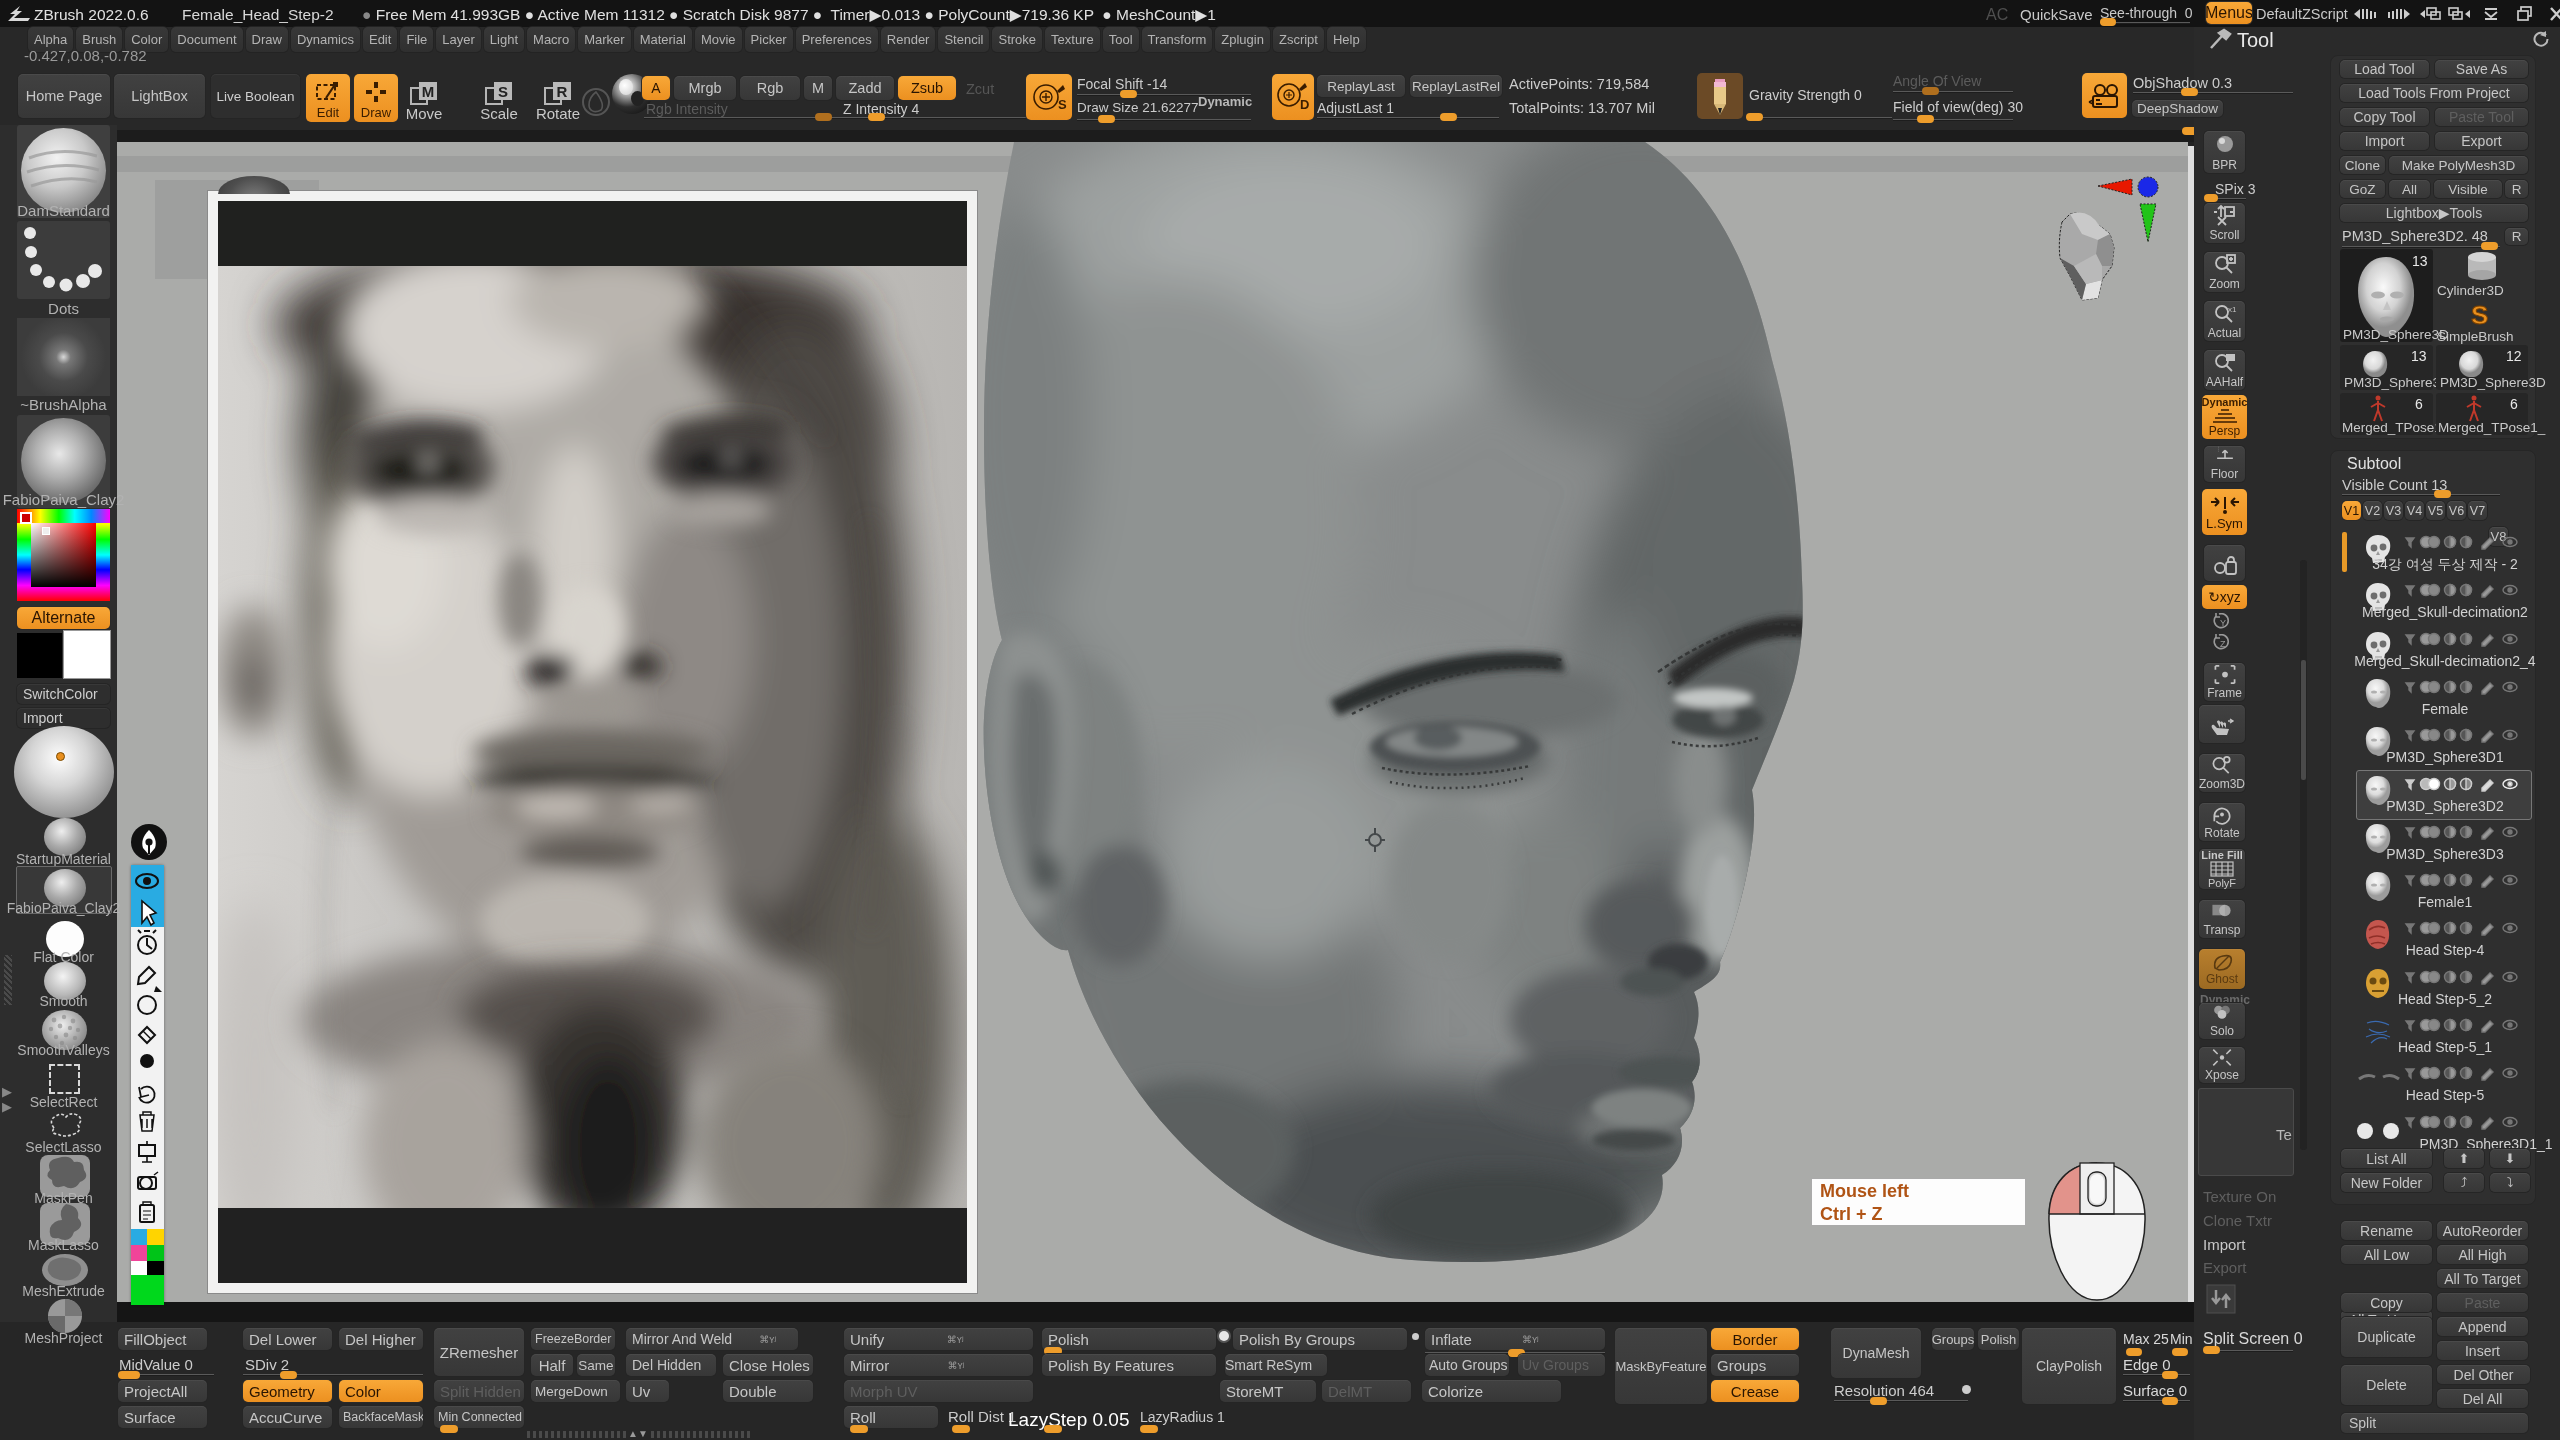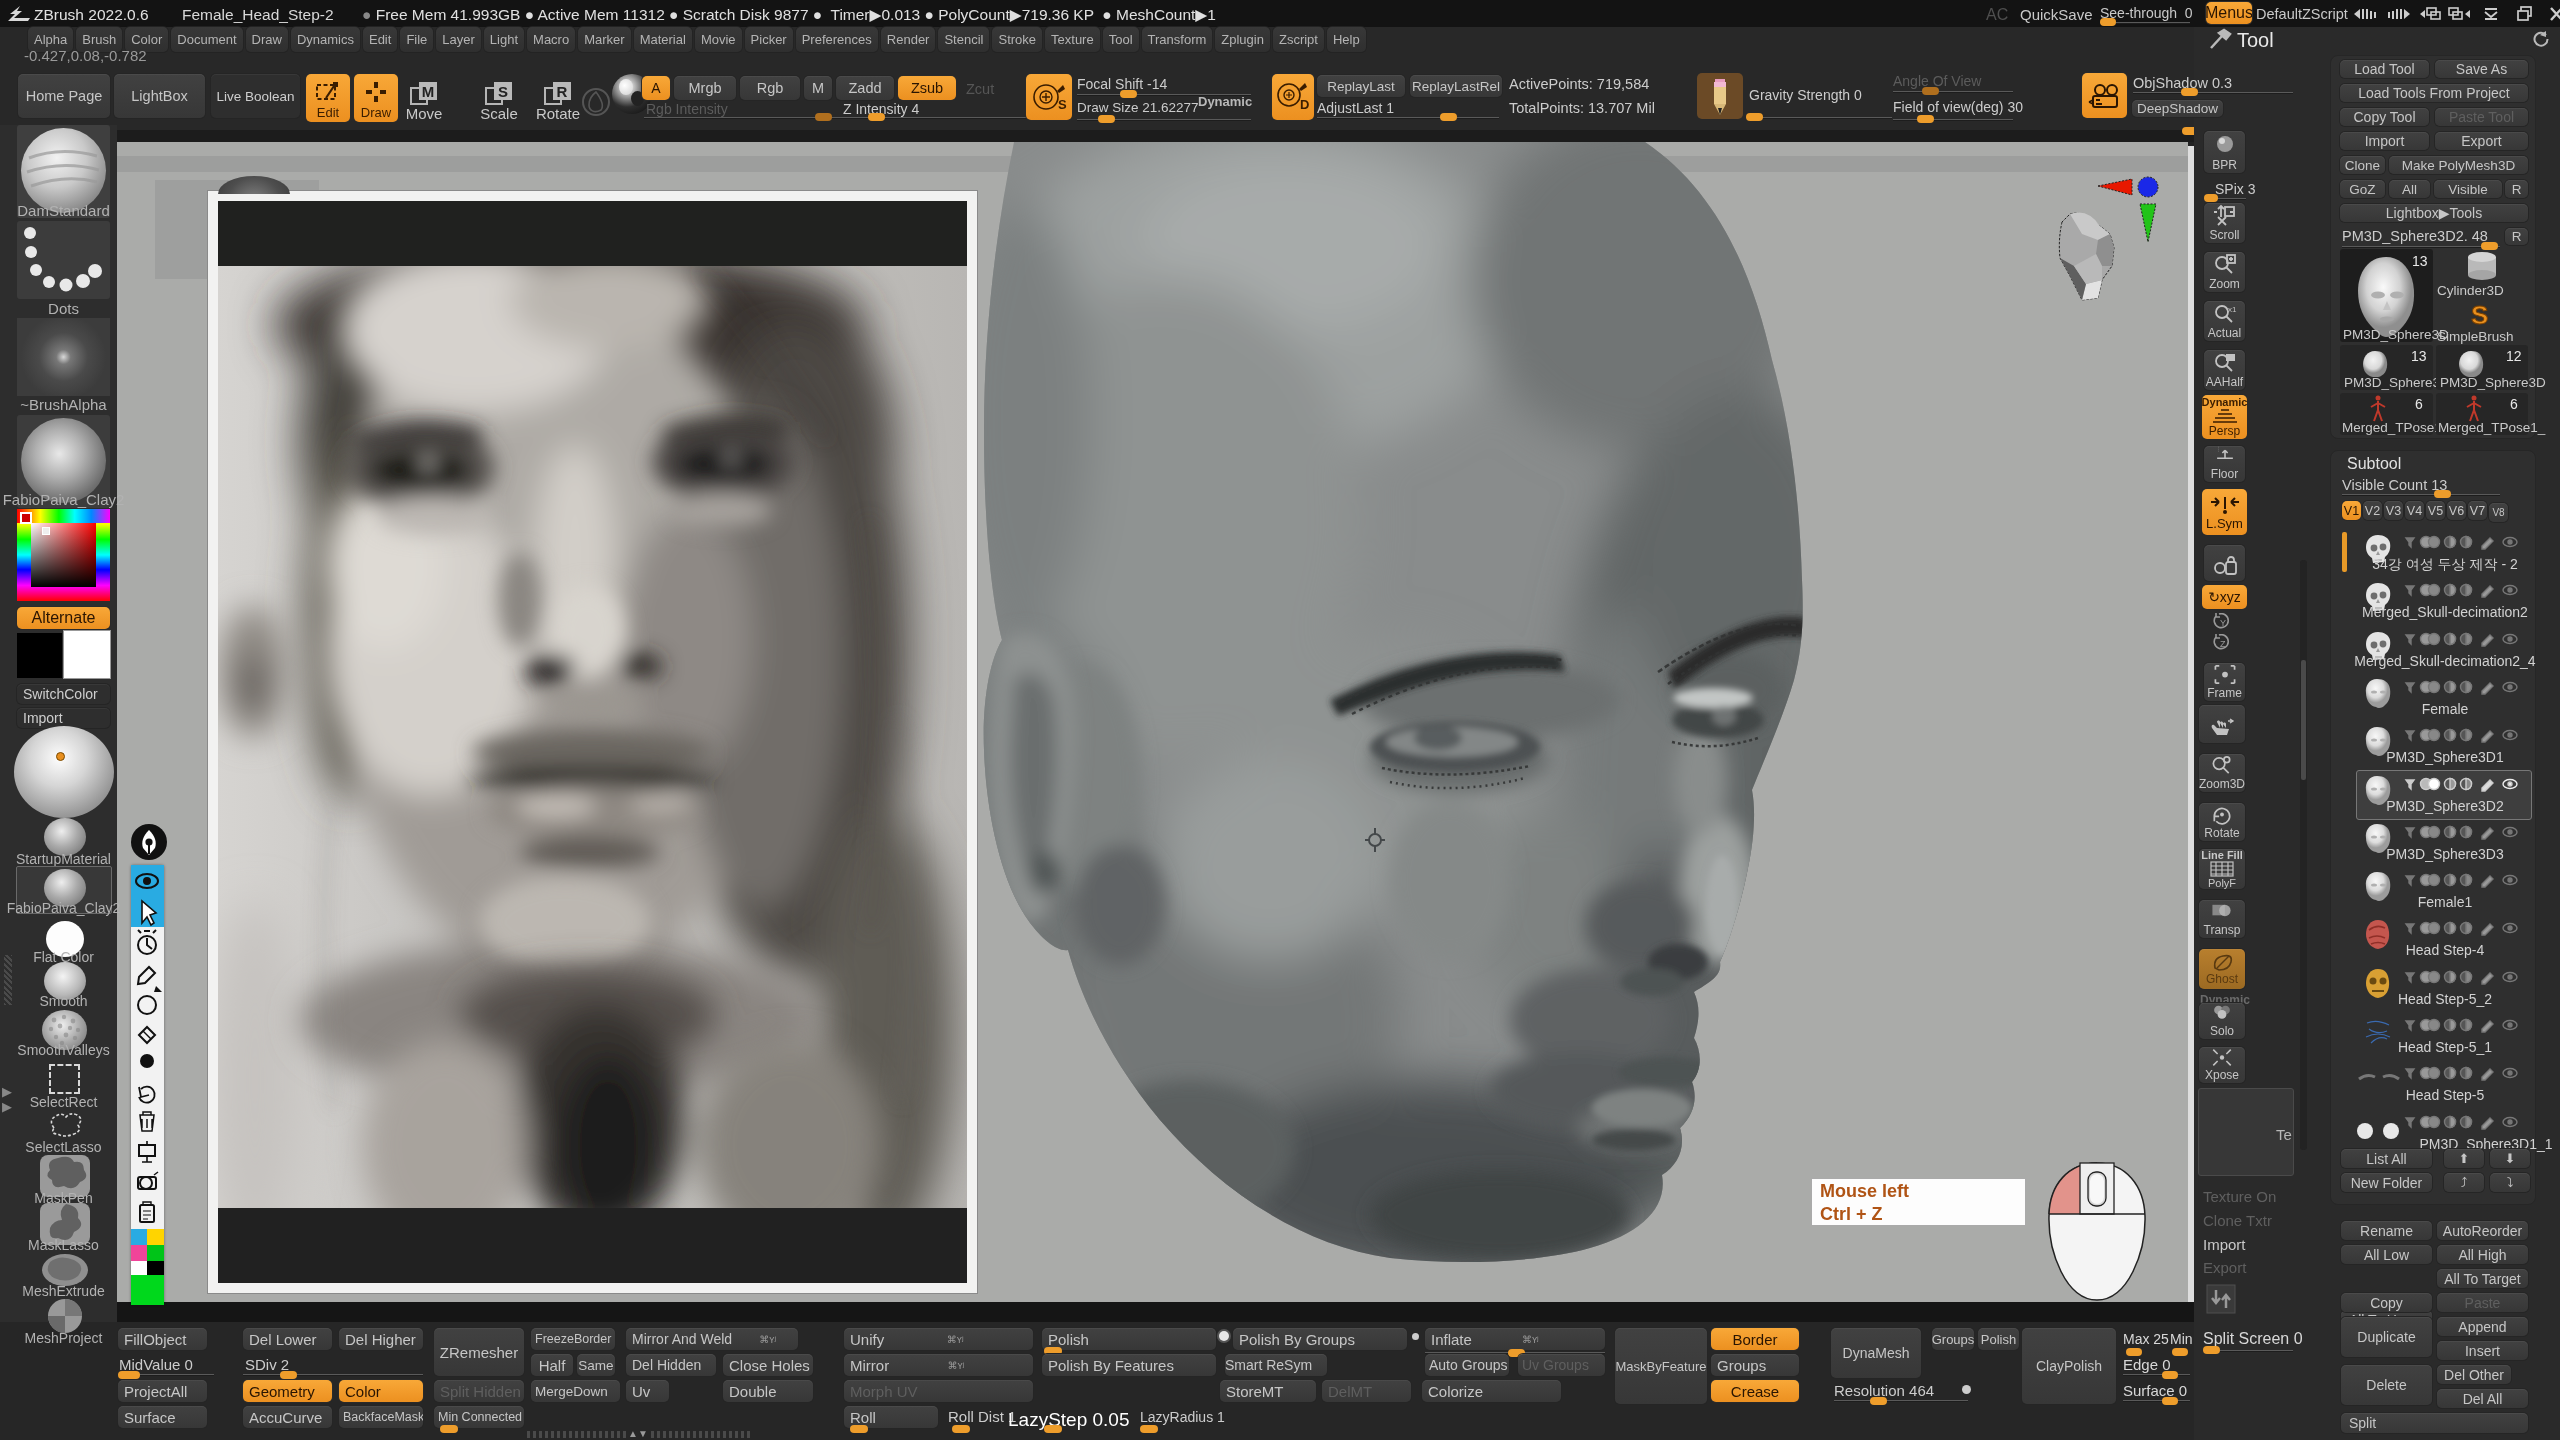--- a/index.html
+++ b/index.html
@@ -791,21 +791,21 @@
 <div class="tx" style="left:2342px;top:477px;font-size:14.5px;color:#cccccc;">Visible Count 13</div>
 <div class="sl" style="left:2342px;top:494px;width:158px"></div>
 <div class="sh" style="left:2434px;top:490px;width:17px;background:#ee9d2b"></div>
 <div class="b ob" style="left:2342px;top:501px;width:19px;height:19px;font-size:12.5px;">V1</div>
 <div class="b" style="left:2363px;top:501px;width:19px;height:19px;font-size:12.5px;">V2</div>
 <div class="b" style="left:2384px;top:501px;width:19px;height:19px;font-size:12.5px;">V3</div>
 <div class="b" style="left:2405px;top:501px;width:19px;height:19px;font-size:12.5px;">V4</div>
 <div class="b" style="left:2426px;top:501px;width:19px;height:19px;font-size:12.5px;">V5</div>
 <div class="b" style="left:2447px;top:501px;width:19px;height:19px;font-size:12.5px;">V6</div>
 <div class="b" style="left:2468px;top:501px;width:19px;height:19px;font-size:12.5px;">V7</div>
-<div class="b" style="left:2489px;top:503px;width:19px;height:19px;font-size:10px;">V8</div>
+<div class="b" style="left:2489px;top:527px;width:19px;height:19px;font-size:13px;">V8</div>
 <div class="a" style="left:2342px;top:532px;width:5px;height:40px;background:#e89a28;border-radius:2px"></div>
 <svg class="a" style="left:2361px;top:532.0px" width="34" height="34" viewBox="0 0 34 34">
     <path d="M17 3 C9 3 5 9 5 15 C5 21 8 24 11 26 L12 31 L23 30 L24 25 C28 22 30 17 29 11 C28 6 23 3 17 3 Z" fill="#e4e4e4"></path>
     <circle cx="13" cy="16" r="3.4" fill="#6e6e6e"></circle>
     <circle cx="22" cy="15" r="3.4" fill="#6e6e6e"></circle>
     <path d="M17 19 l2 4 h-4 Z" fill="#9a9a9a"></path>
     <path d="M14 28 h7" stroke="#999"></path>
   </svg>
 <svg class="a" style="left:2404px;top:534.0px" width="120" height="16" viewBox="0 0 120 16">
 <g stroke="#777" stroke-width="1.4" fill="none">
@@ -1116,21 +1116,21 @@
 <div class="b" style="left:2341px;top:1269px;width:91px;height:19px;font-size:14px;margin-top:41px;">All To Home</div>
 <div class="b" style="left:2437px;top:1269px;width:91px;height:19px;font-size:14px;">All To Target</div>
 <div class="b" style="left:2341px;top:1293px;width:91px;height:19px;font-size:14px;">Copy</div>
 <div class="b" style="left:2437px;top:1293px;width:91px;height:19px;font-size:14px;">
     <span class="gt">Paste</span>
   </div>
 <div class="b" style="left:2341px;top:1317px;width:91px;height:40px;font-size:14px;">Duplicate</div>
 <div class="b" style="left:2437px;top:1317px;width:91px;height:19px;font-size:14px;">Append</div>
 <div class="b" style="left:2437px;top:1341px;width:91px;height:19px;font-size:14px;">Insert</div>
 <div class="b" style="left:2341px;top:1365px;width:91px;height:40px;font-size:14px;">Delete</div>
-<div class="b" style="left:2437px;top:1365px;width:74px;height:19px;font-size:14px;">Del Other</div>
+<div class="b" style="left:2437px;top:1365px;width:93px;height:19px;font-size:14px;">Del Other</div>
 <div class="b" style="left:2437px;top:1389px;width:91px;height:19px;font-size:14px;">Del All</div>
 <div class="b" style="left:2341px;top:1413px;width:187px;height:20px;font-size:14px;justify-content:flex-start;padding-left:8px">Split</div>
 <div class="b" style="left:118px;top:1328px;width:89px;height:22px;font-size:15px;justify-content:flex-start;padding-left:6px">FillObject</div>
 <div class="tx" style="left:119px;top:1356px;font-size:15px;color:#cccccc;">MidValue 0</div>
 <div class="sl" style="left:118px;top:1374px;width:96px"></div>
 <div class="sh" style="left:118px;top:1371px;width:22px;background:#ee9d2b"></div>
 <div class="b" style="left:118px;top:1380px;width:89px;height:22px;font-size:15px;justify-content:flex-start;padding-left:6px">ProjectAll</div>
 <div class="b" style="left:118px;top:1406px;width:89px;height:22px;font-size:15px;justify-content:flex-start;padding-left:6px">Surface</div>
 <div class="b" style="left:243px;top:1328px;width:89px;height:22px;font-size:15px;justify-content:flex-start;padding-left:6px">Del Lower</div>
 <div class="b" style="left:339px;top:1328px;width:84px;height:22px;font-size:15px;justify-content:flex-start;padding-left:6px">Del Higher</div>

